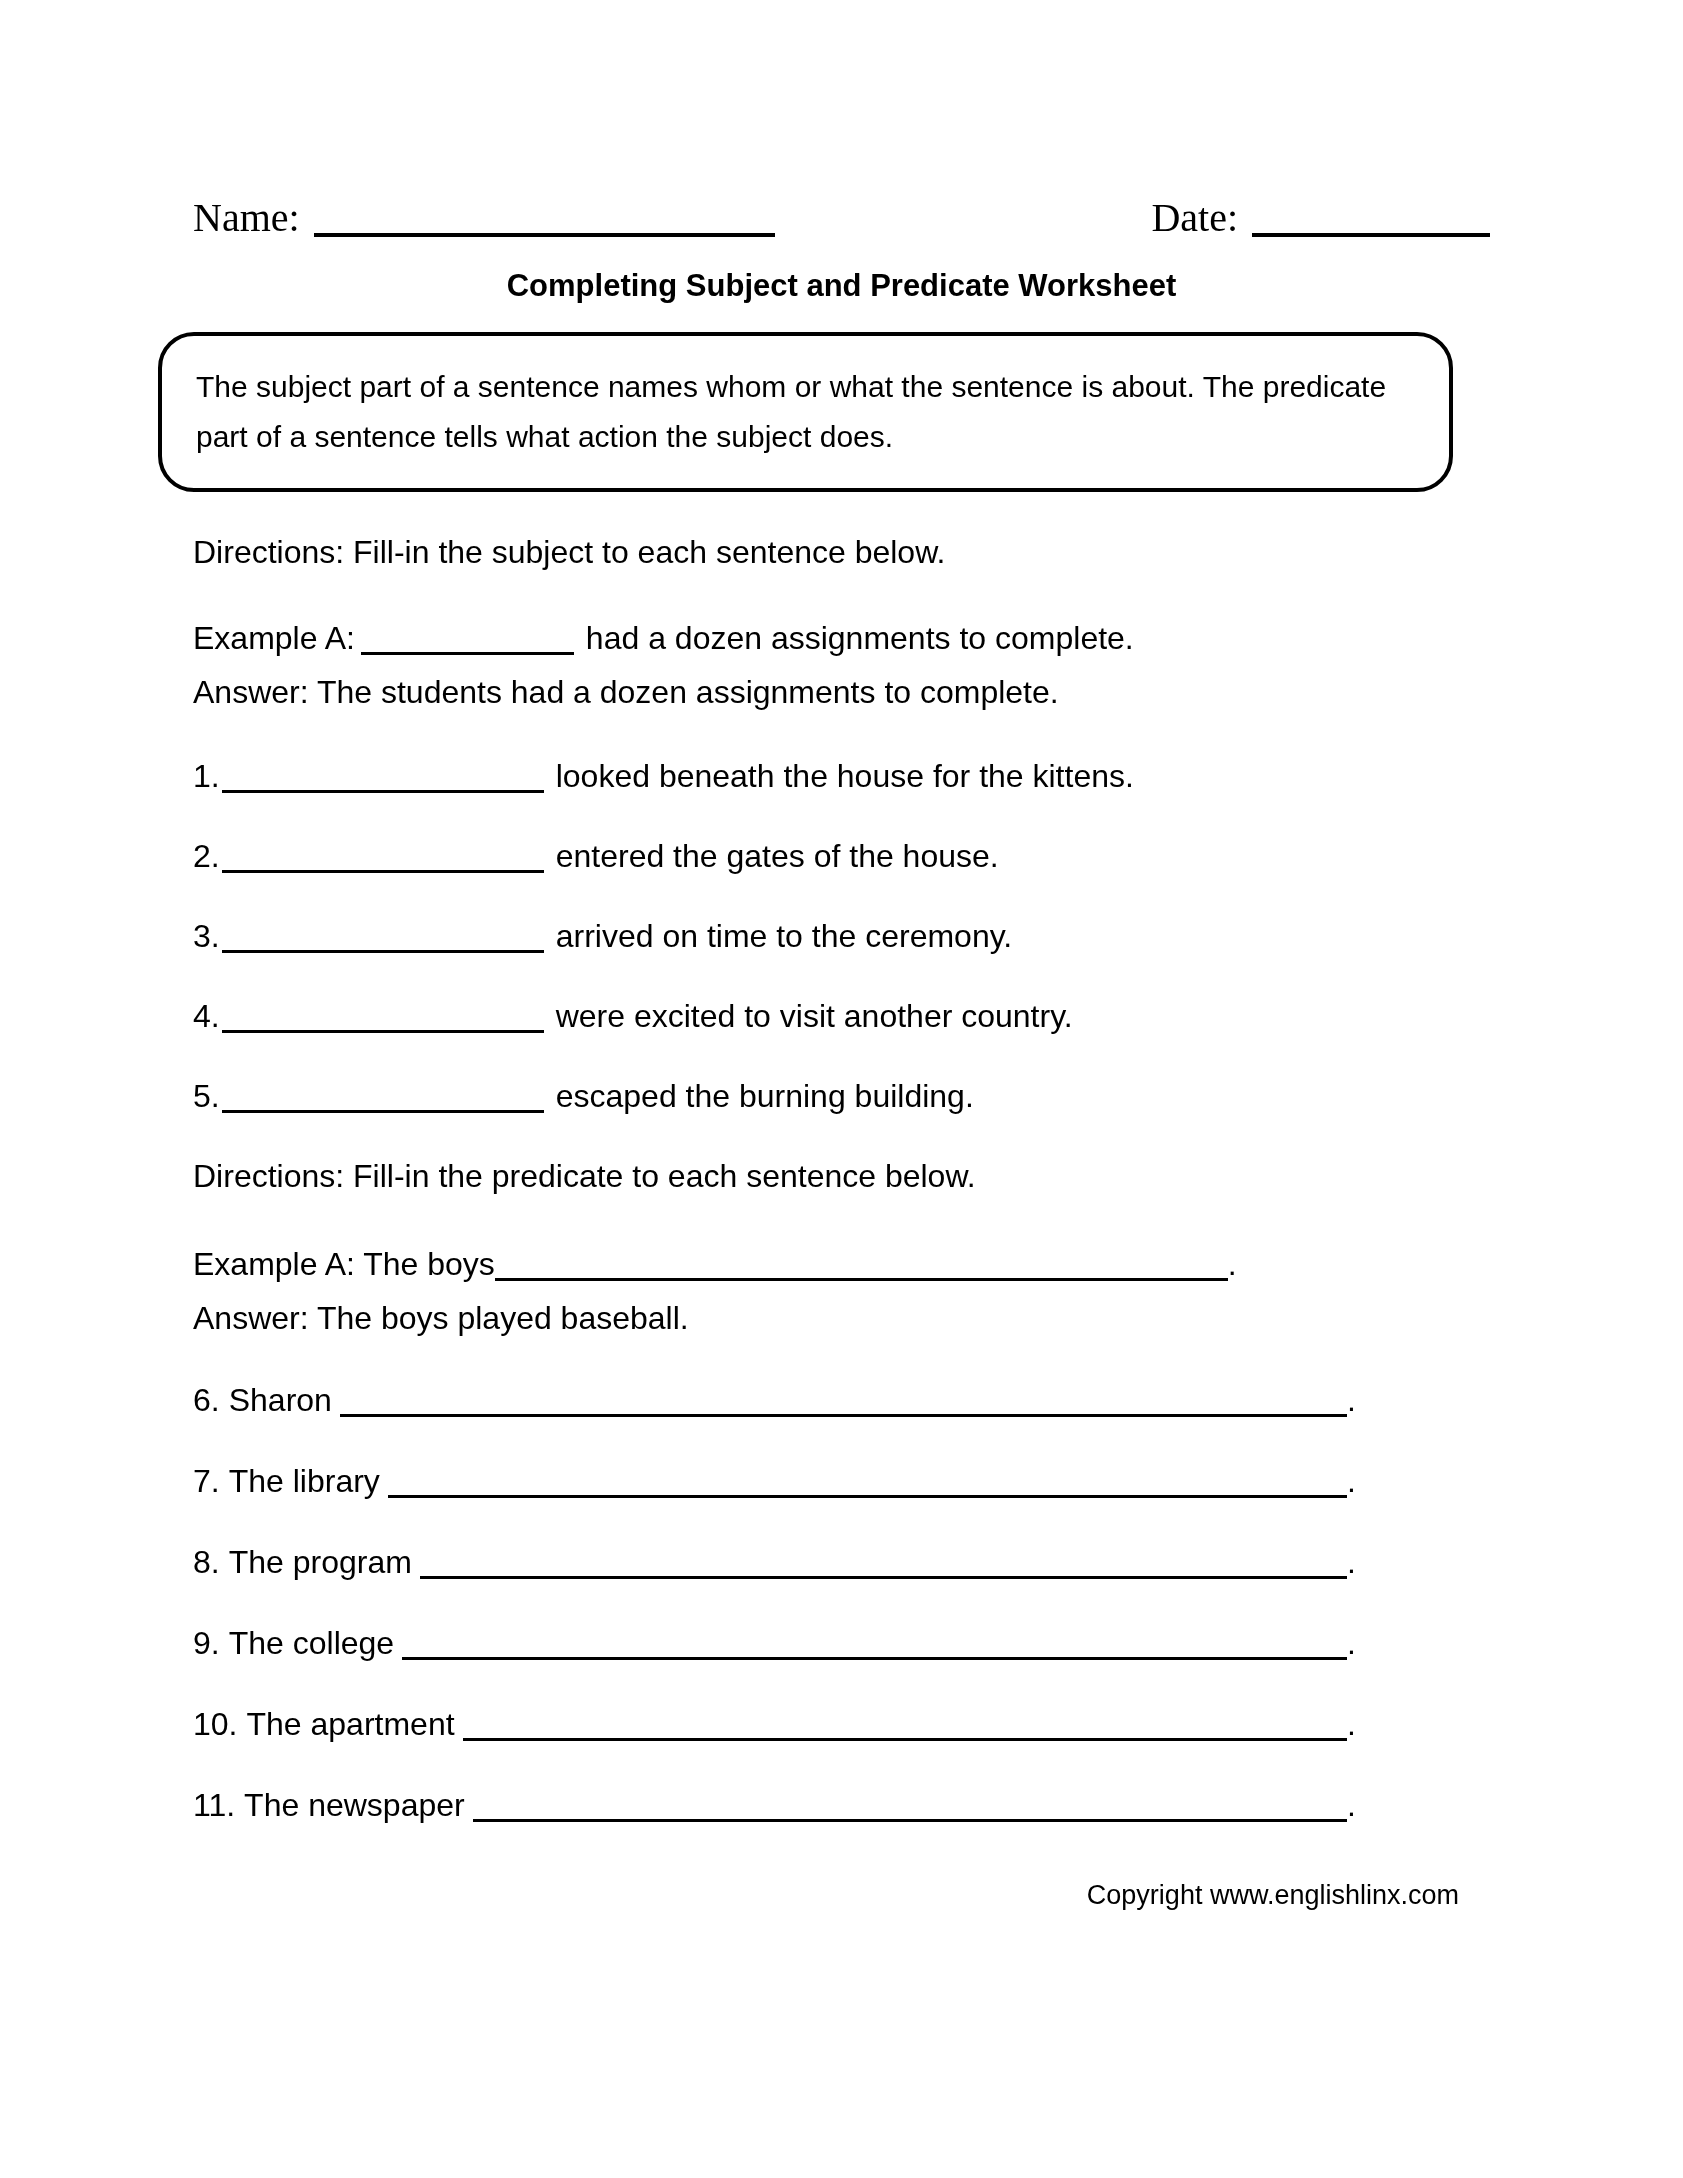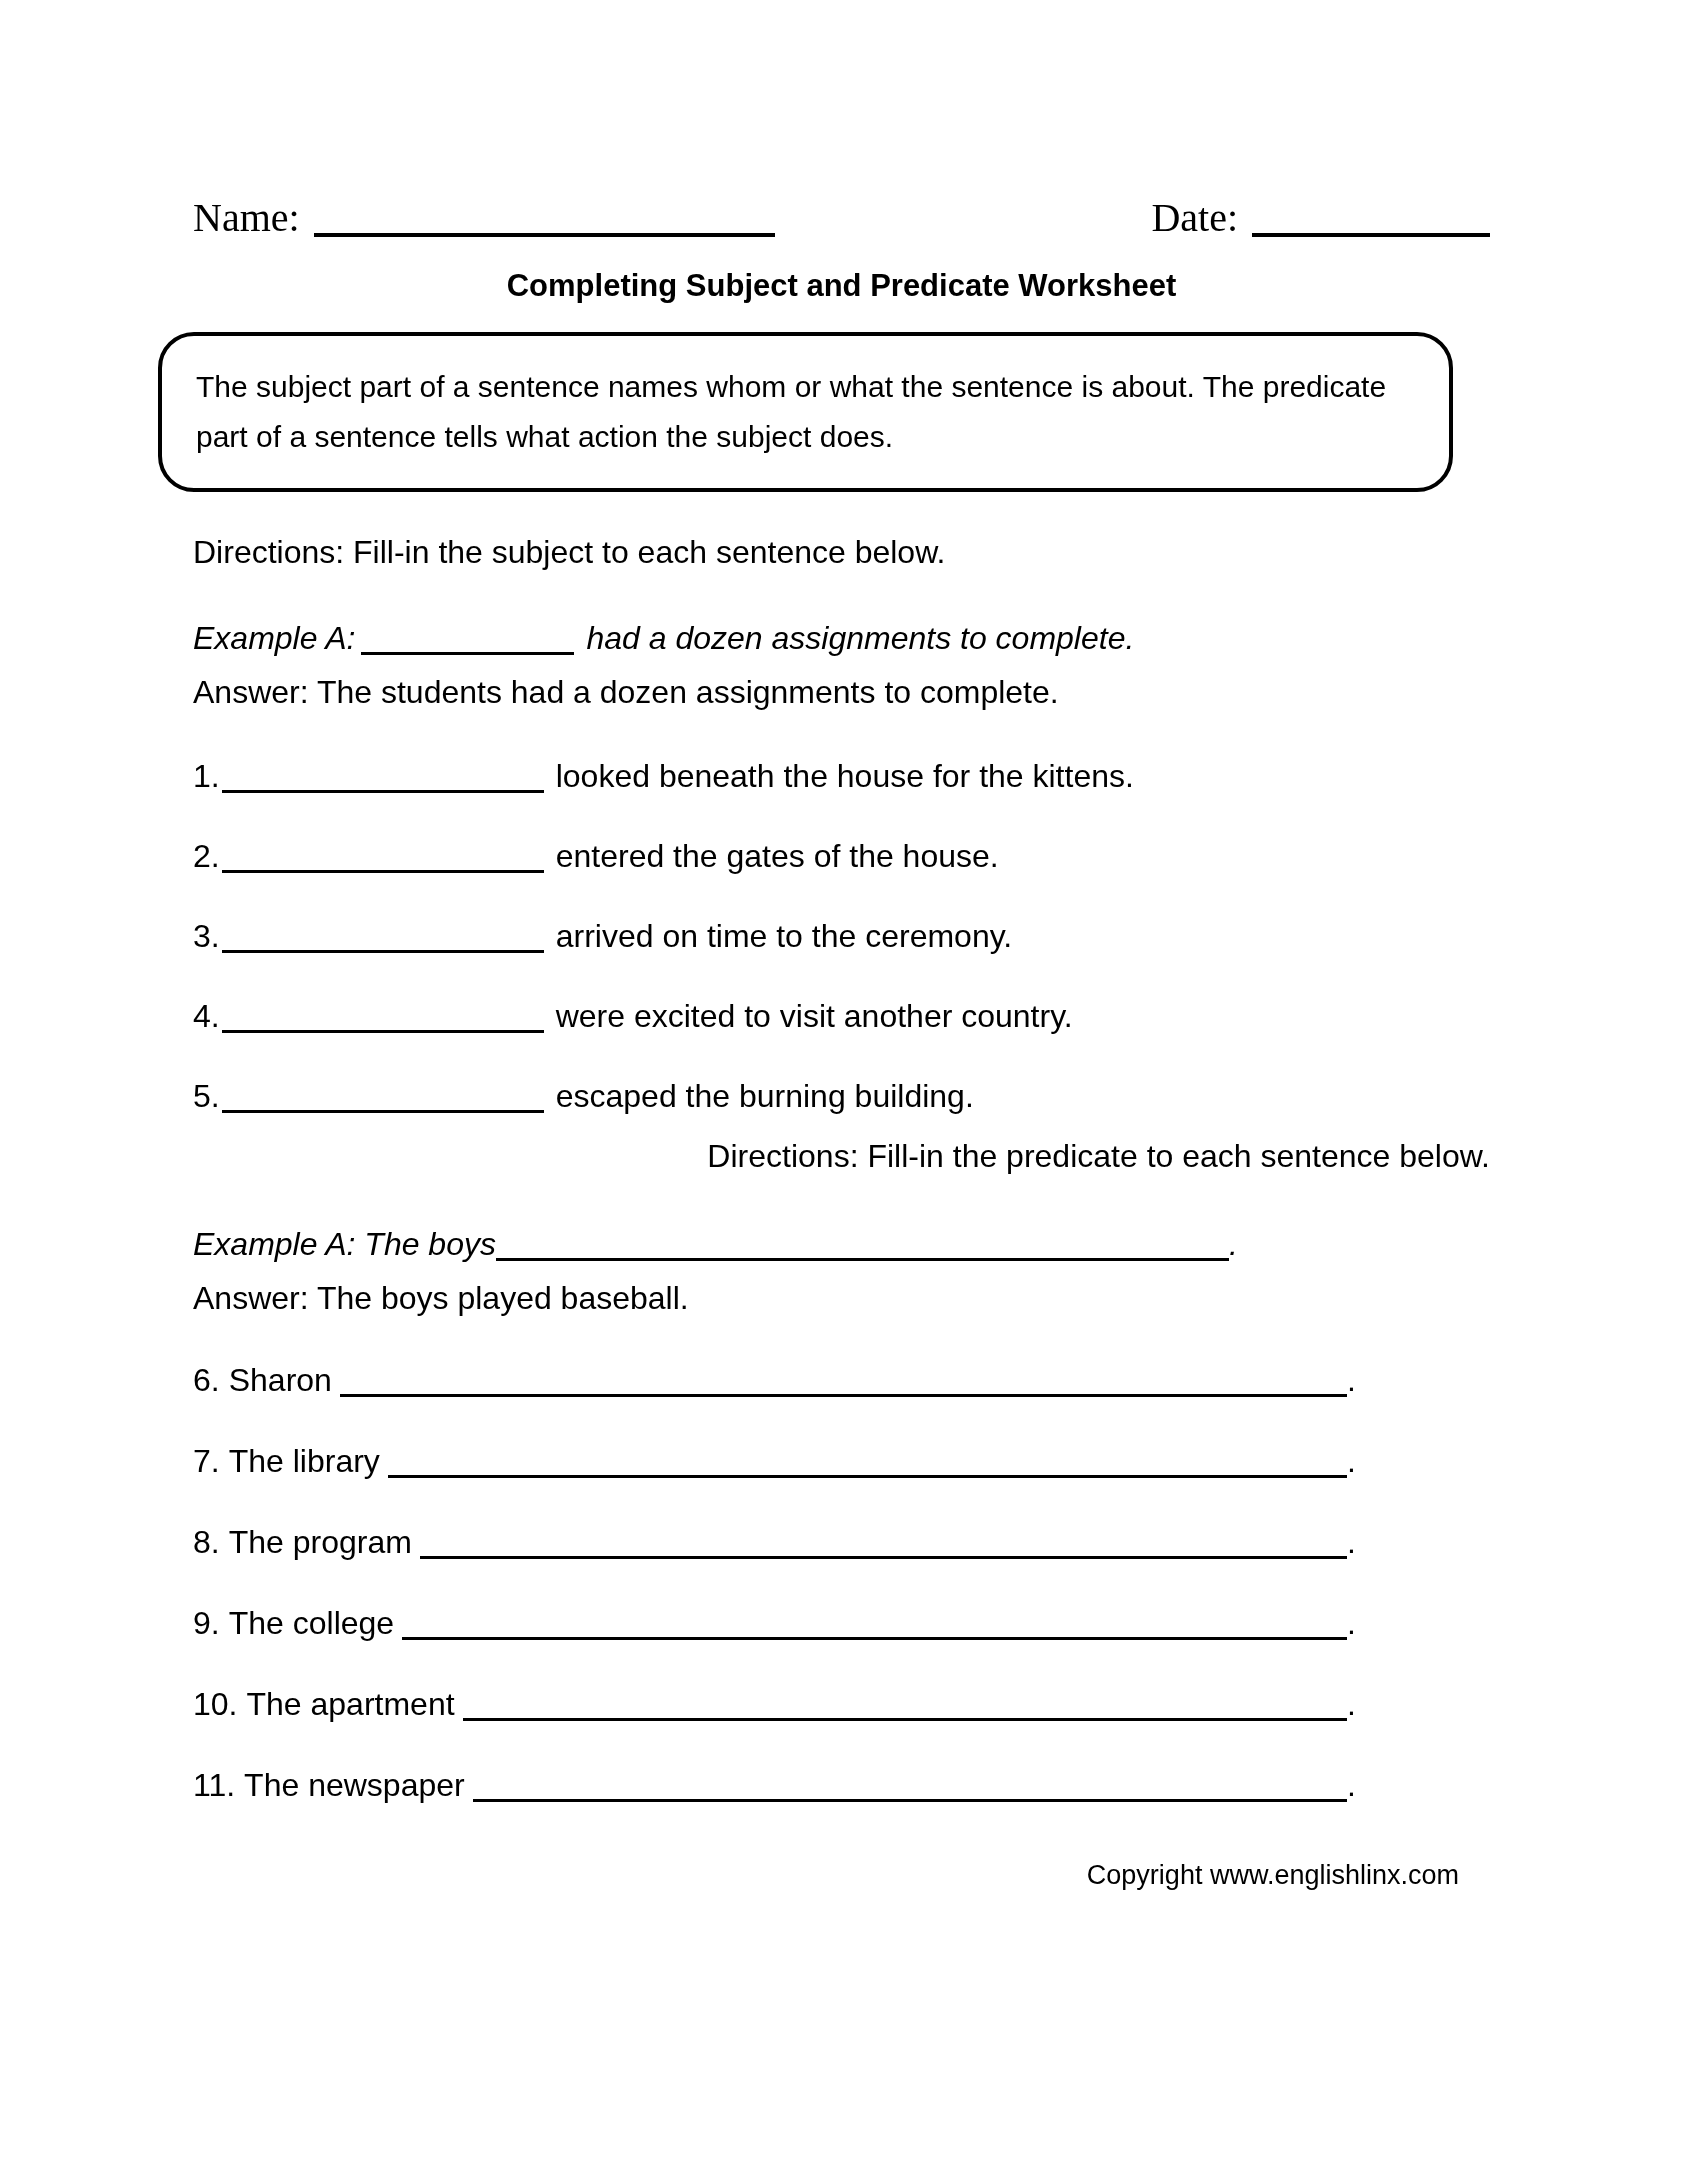--- a/index.html
+++ b/index.html
@@ -50,40 +50,40 @@
     border: 4px solid #000;
     border-radius: 36px;
     padding: 26px 59px 26px 34px;
     font-size: 30px;
     line-height: 50px;
   }
 
   
   .line { font-size: 32px; line-height: 40px; }
   .directions-1 { margin-top: 40px; }
-  .example-line { font-style: italic; }
+  .example-line { }
   .ex-1 { margin-top: 46px; }
   .answer-line { margin-top: 14px; }
 
   .blank-b {
     display: inline-block;
     border-bottom: 3px solid #000;
     position: relative;
     top: 6px;
   }
   .ex1-blank { width: 213px; margin-left: 6px; margin-right: 12px; }
   .ex2-blank { width: 733px; }
 
   
   .sub-item { margin-top: 40px; }
   .sub-item.first { margin-top: 44px; }
   .sub-item .subject-blank { width: 322px; margin-left: 2px; margin-right: 12px; }
 
   
-  .directions-2 { margin-top: 20px; text-align: right; }
+  .directions-2 { margin-top: 40px; }
   .ex-2 { margin-top: 48px; }
   .pred-item {
     display: flex;
     align-items: baseline;
     width: 1163px;
     margin-top: 41px;
   }
   .pred-item.first { margin-top: 42px; }
   .pred-item .pred-text { margin-left: 9px; text-align: right; }
   .pred-item .pred-blank { flex: 1; margin-left: 8px; }

